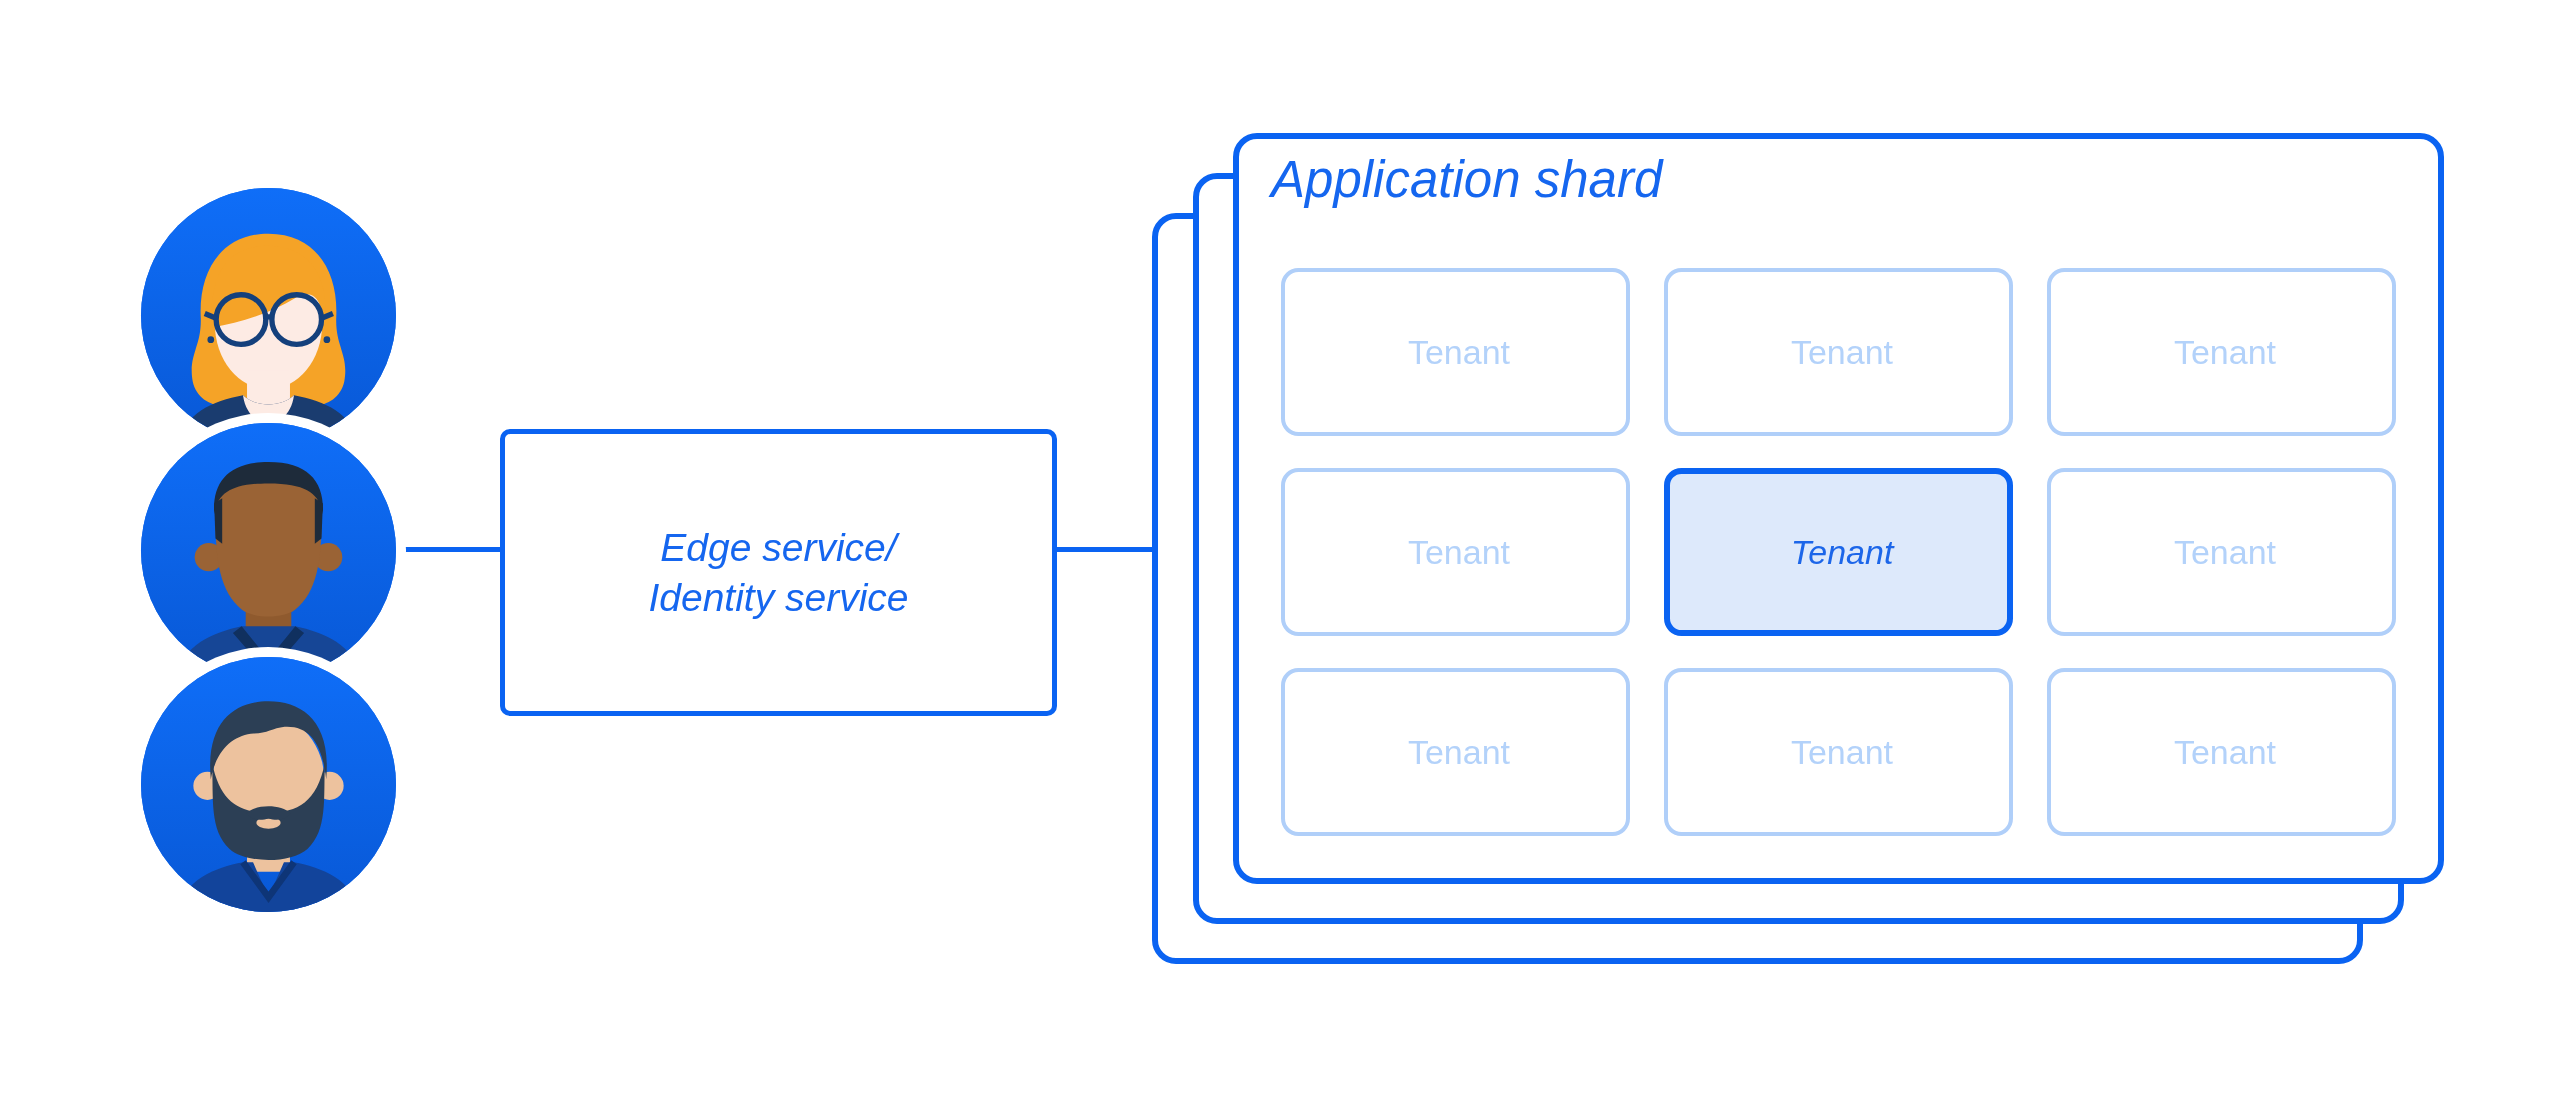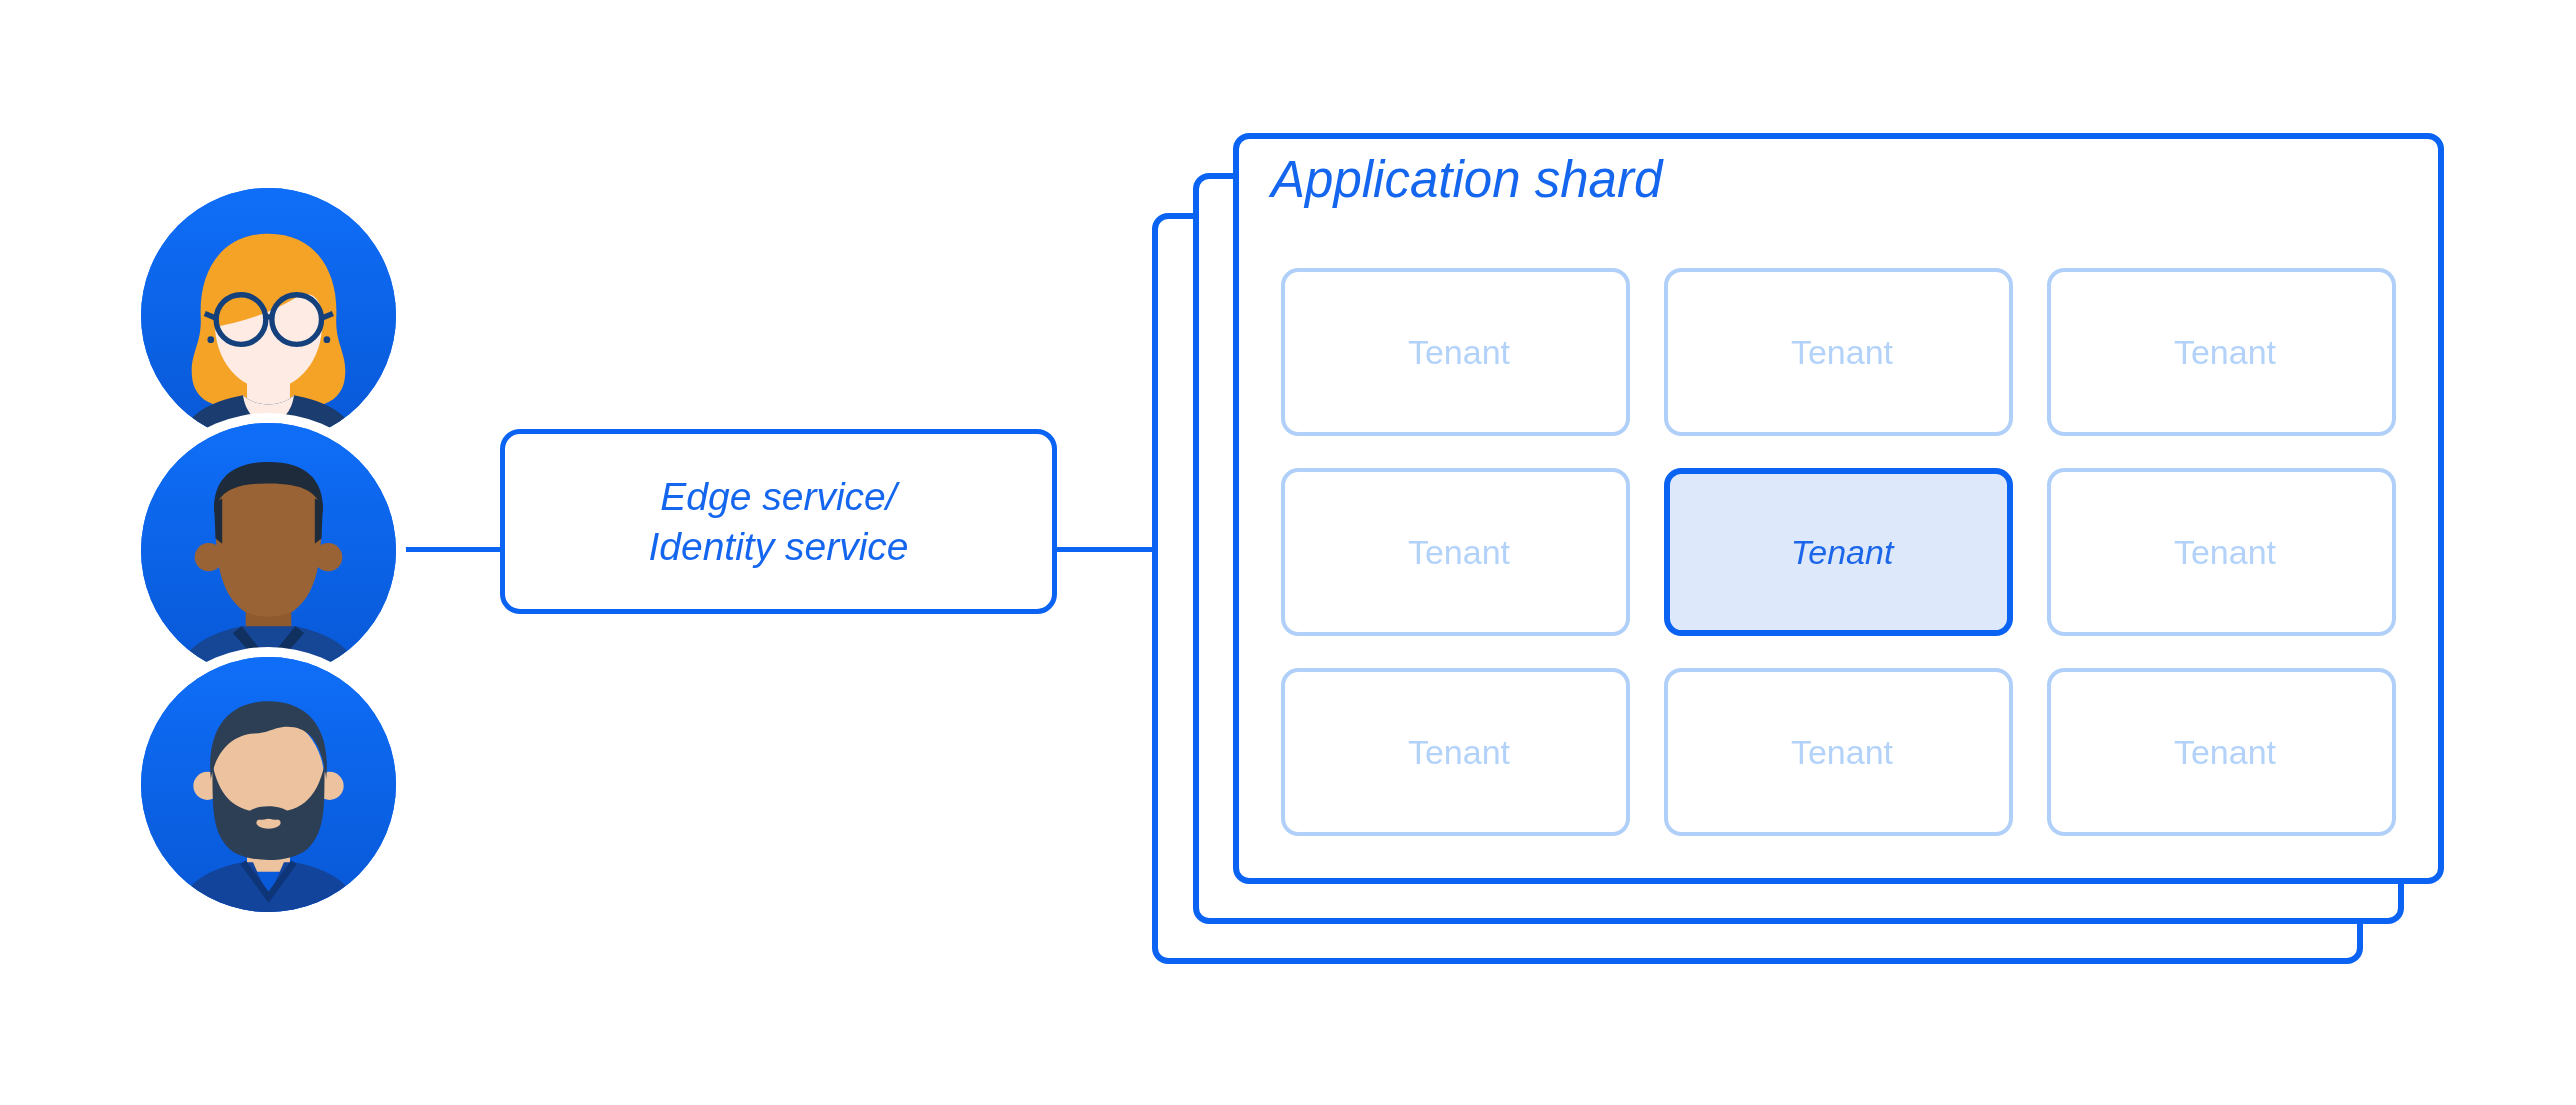--- a/index.html
+++ b/index.html
@@ -45,25 +45,25 @@
   }
   #connector-left  { left: 392px;  top: 547px; width: 111px; }
   #connector-right { left: 1053px; top: 547px; width: 104px; }
 
   
   .edge-box {
     position: absolute;
     left: 500px;
     top: 429px;
     width: 557px;
-    height: 185px;
+    height: 287px;
     box-sizing: border-box;
     background: #ffffff;
     border: 5.4px solid #0a63f2;
-    border-radius: 20px;
+    border-radius: 10px;
     display: flex;
     flex-direction: column;
     align-items: center;
     justify-content: center;
     z-index: 2;
   }
   .edge-box .line {
     font-size: 39px;
     line-height: 1.28;
     font-style: italic;
@@ -73,21 +73,21 @@
   }
 
   
   .shard {
     position: absolute;
     width: 1211px;
     height: 751px;
     box-sizing: border-box;
     background: #ffffff;
     border: 6px solid #0a63f2;
-    border-radius: 16px;
+    border-radius: 24px;
   }
   #shard-layer-back   { left: 1152px; top: 213px; z-index: 1; }
   #shard-layer-middle { left: 1193px; top: 173px; z-index: 2; }
   #shard-layer-front  { left: 1233px; top: 133px; z-index: 3; }
 
   .shard-title {
     position: absolute;
     left: 32px;
     top: 10.7px;
     font-size: 51px;

